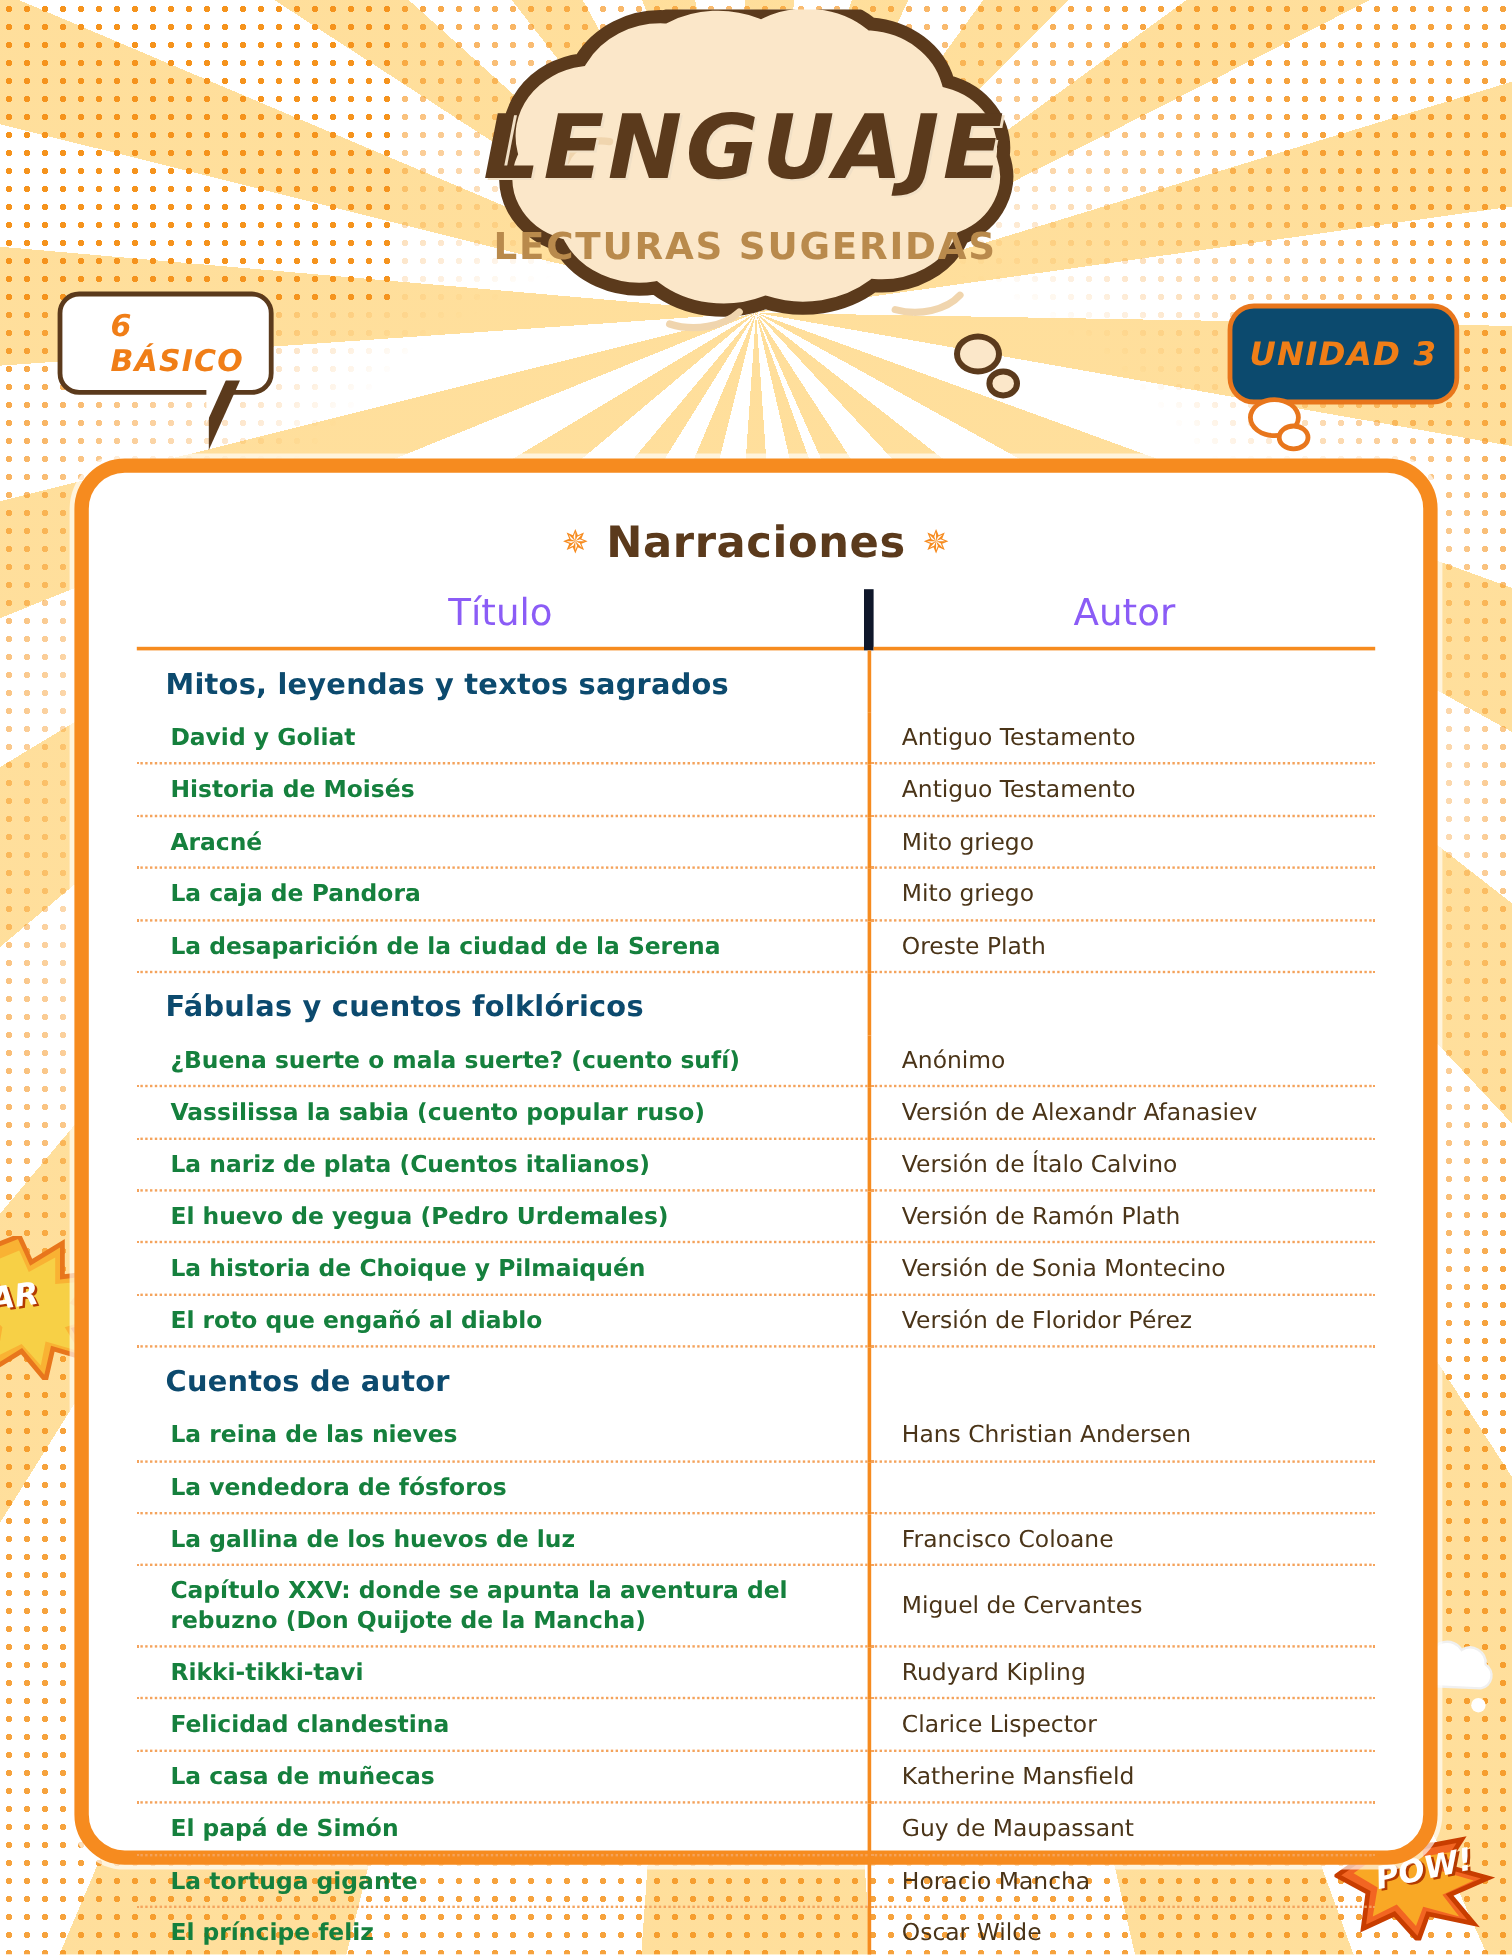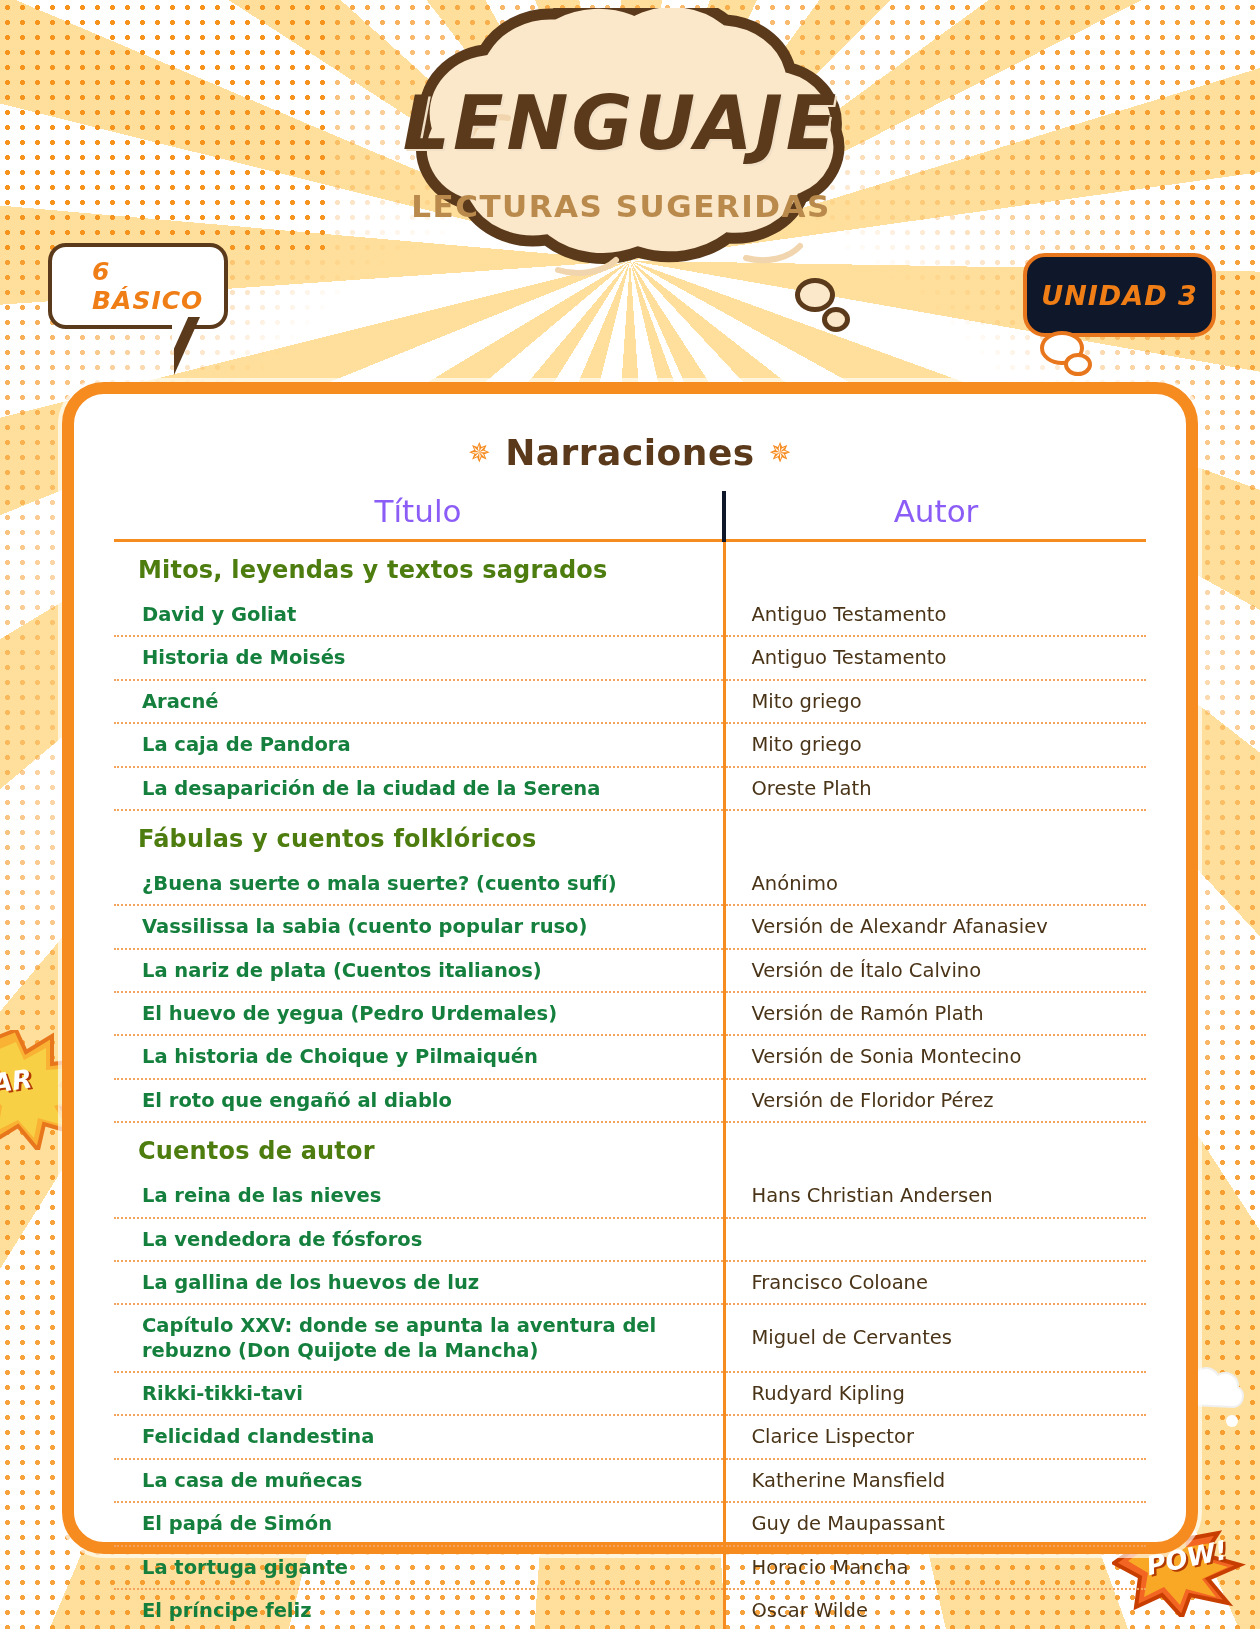--- a/index.html
+++ b/index.html
@@ -140,21 +140,21 @@
     border-left: 18px solid #fff;
     border-bottom: 40px solid transparent;
   }
 
   .bubble-right {
     position: absolute;
     right: 44px;
     top: 253px;
     width: 185px;
     height: 76px;
-    background: #0f172a;
+    background: #0c4a6e;
     border: 4px solid #e8761c;
     border-radius: 22px;
     display: flex;
     align-items: center;
     justify-content: center;
   }
   .bubble-right .txt {
     color: #f07e17;
     font-weight: bold;
     font-style: italic;
@@ -289,26 +289,26 @@
 
   th.col-head {
     color: #8b5cf6;
     font-weight: 500;
     font-size: 31px;
     padding: 2px 0 10px 0;
     text-align: center;
     border-bottom: 3px solid #f68b1f;
   }
   th.col-head.autor {
-    border-left: 4px solid #0f172a;
+    border-left: 8px solid #0f172a;
     margin-left: 23px;
   }
 
   tr.group td {
-    color: #4d7c0f;
+    color: #0c4a6e;
     font-weight: bold;
     font-size: 24px;
     padding: 14px 0 10px 24px;
     letter-spacing: 0.2px;
   }
   tr.group td.sep {
     border-left: 3px solid #f68b1f;
   }
 
   tr.item td {

